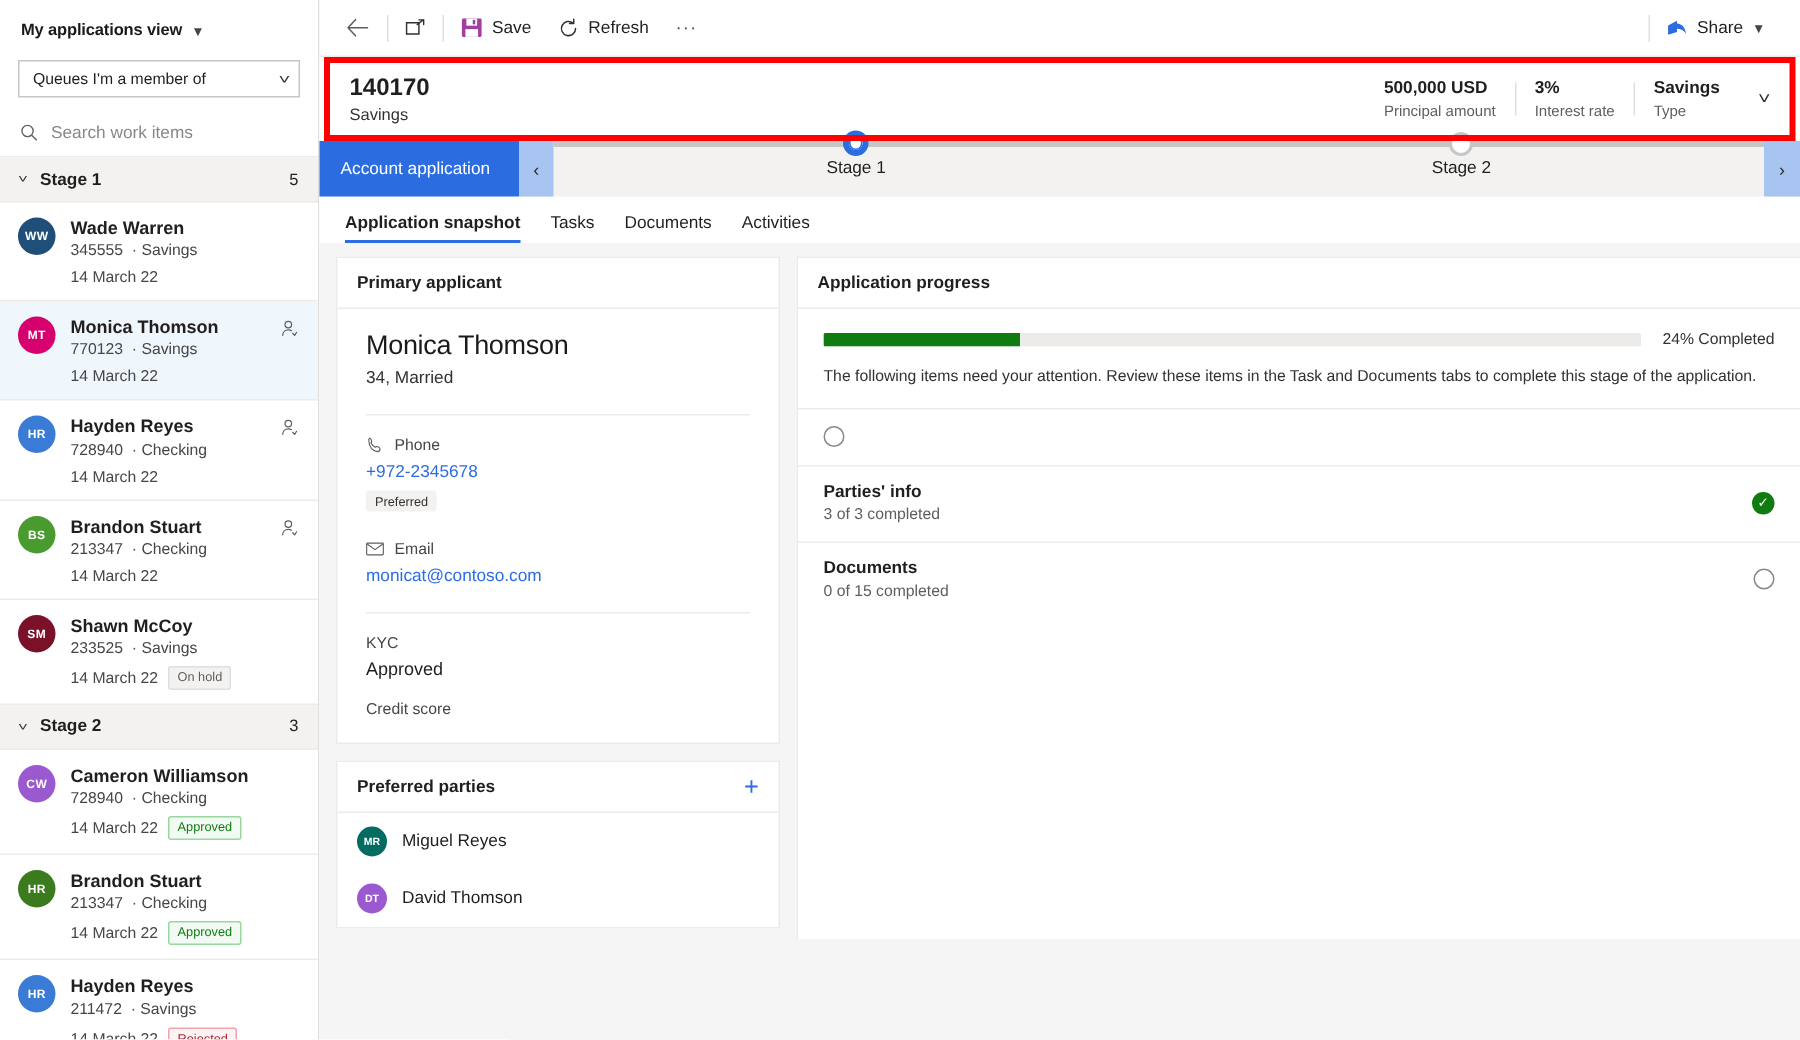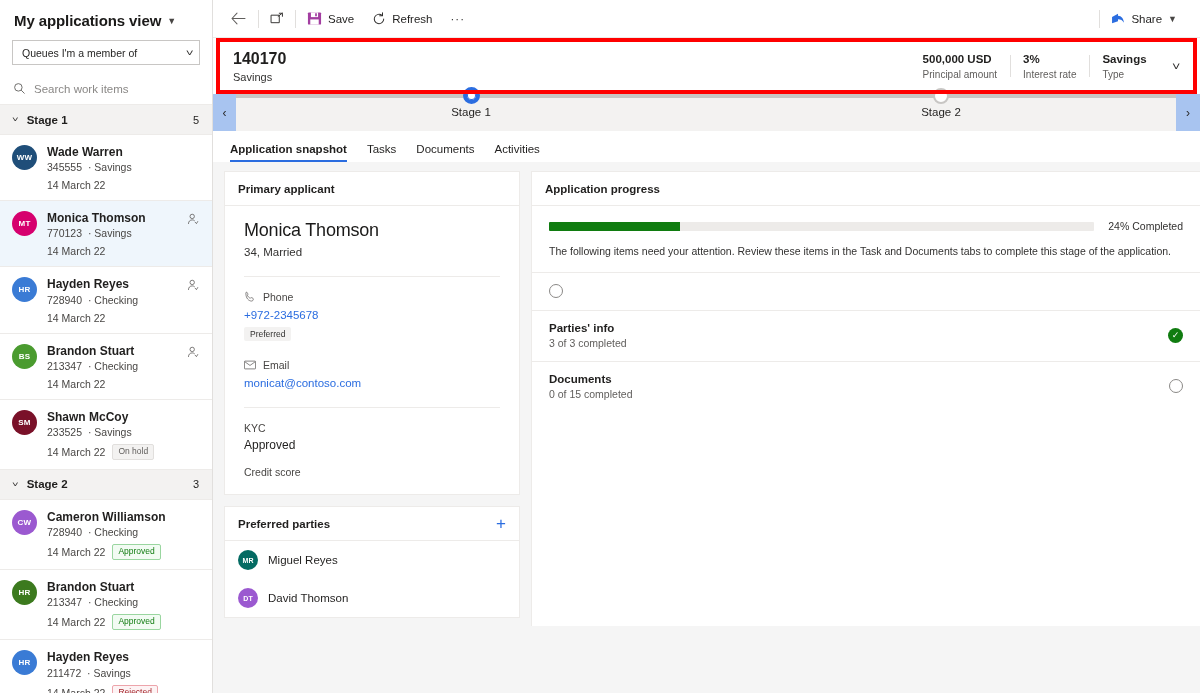--- a/index.html
+++ b/index.html
@@ -17,21 +17,21 @@
     width: 213px; height: 693px;
     background: #ffffff;
     border-right: 1px solid #e1dfdd;
     display: flex; flex-direction: column;
     flex: 0 0 213px;
   }
   .sb-viewtitle {
     height: 40px; display: flex; align-items: center;
     padding: 0 14px; gap: 6px;
   }
-  .sb-viewtitle .t { font-size: 15px; font-weight: 600; color: #1b1a19; letter-spacing: -0.1px; }
+  .sb-viewtitle .t { font-size: 11px; font-weight: 600; color: #1b1a19; letter-spacing: -0.1px; }
   .chev-sm { font-size: 9px; color: #484644; line-height: 1; padding-top: 2px; }
 
   .sb-select {
     margin: 0 12px 0 12px; height: 25px;
     border: 1px solid #c8c6c4; background: #fff;
     display: flex; align-items: center; justify-content: space-between;
     padding: 0 7px 0 9px; font-size: 10.5px; color: #201f1e;
   }
   .sb-select .cv { font-size: 9px; color: #323130; transform: scaleX(1.5); }
 
@@ -430,20 +430,21 @@
           <div class="fact">
             <div class="v">Savings</div>
             <div class="k">Type</div>
           </div>
           <div class="hdr-chev">˅</div>
         </div>
       </div>
     </div>
 
     <div class="bpf">
+      <div class="bpf-name">Account application</div>
       <div class="bpf-prev">‹</div>
       <div class="bpf-track">
         <div class="bpf-line"></div>
         <div class="bpf-stage" style="left:0;width:50%;">
           <div class="bpf-dot-active"></div>
           <div class="lb">Stage 1</div>
         </div>
         <div class="bpf-stage" style="left:50%;width:50%;">
           <div class="bpf-dot-idle"></div>
           <div class="lb">Stage 2</div>

